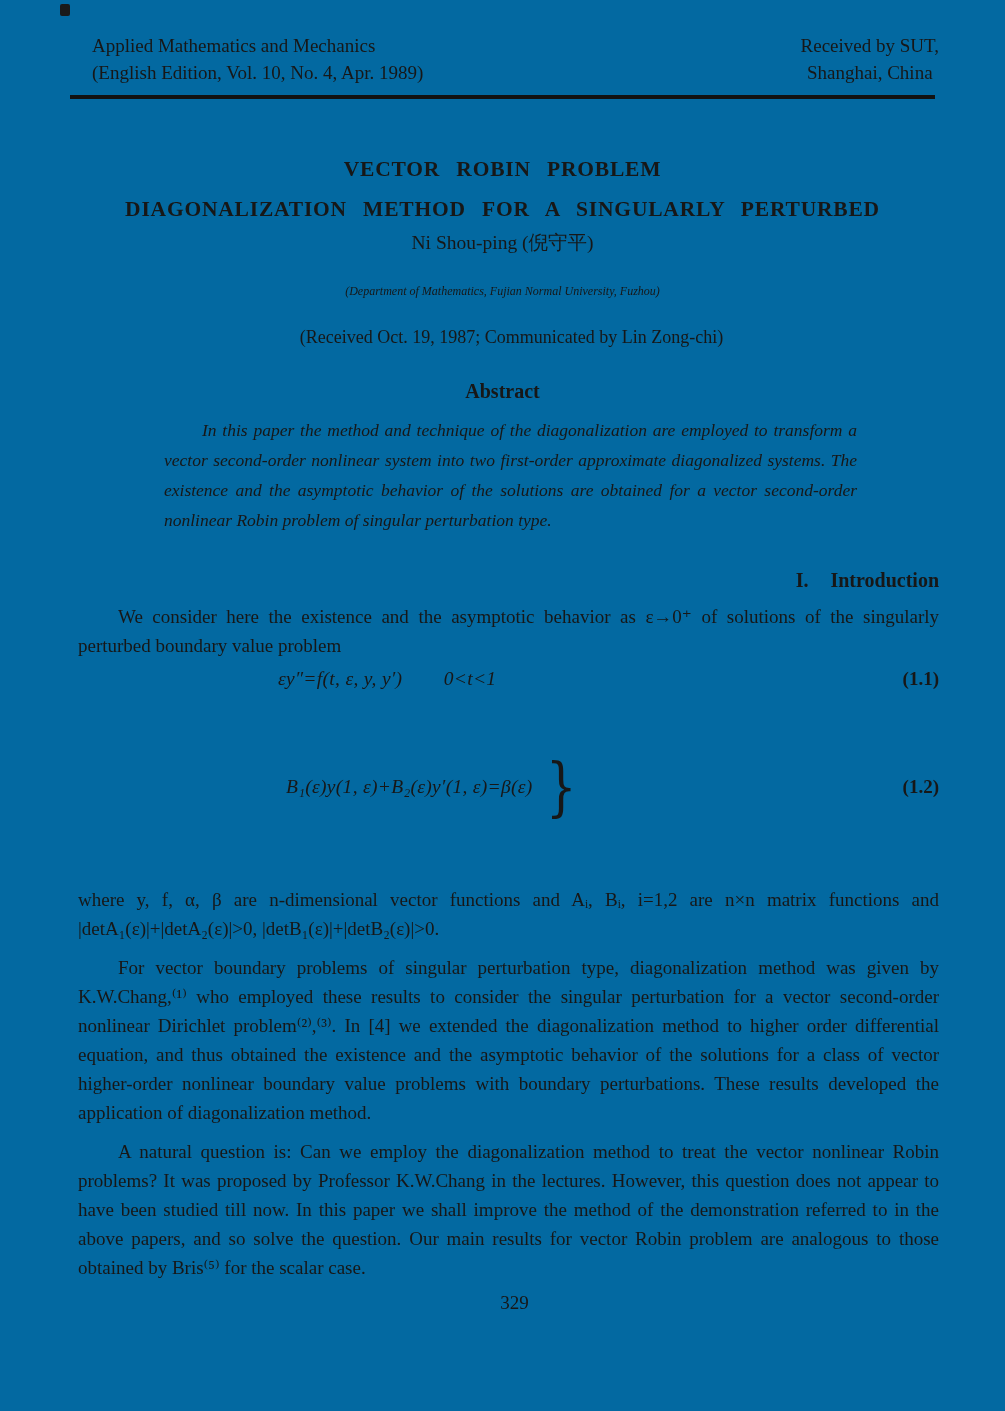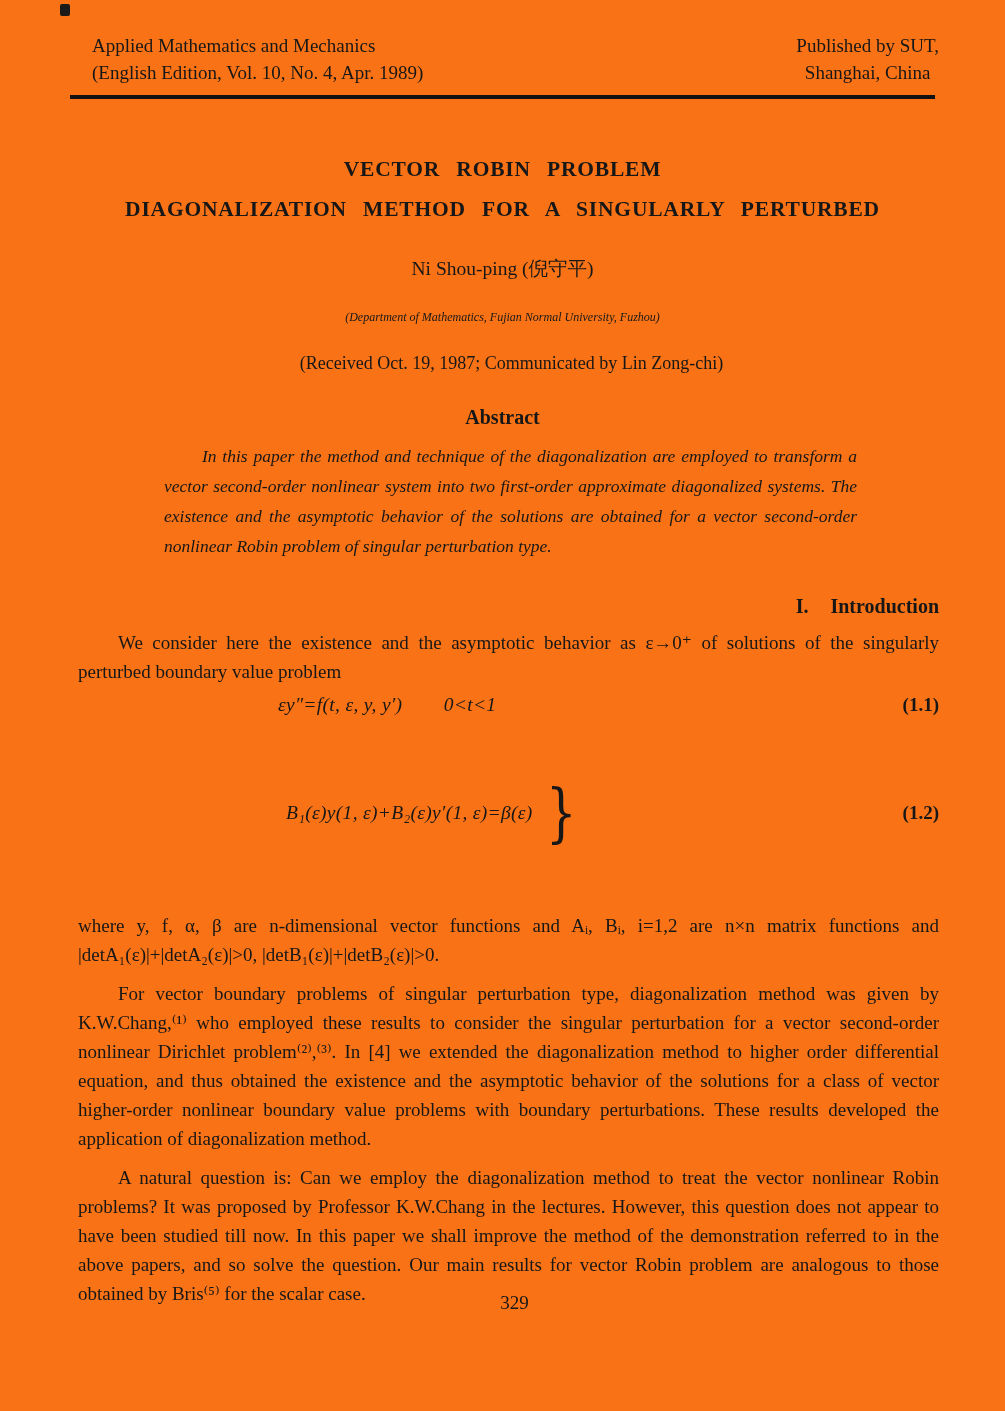--- a/index.html
+++ b/index.html
@@ -1,20 +1,20 @@
 <!DOCTYPE html>
 <html><head>
 <meta charset="utf-8">
 <style>
   html, body { margin: 0; padding: 0; background: #d8d8d4; }
   .page {
     width: 1005px;
     height: 1411px;
     margin: 0 auto;
-    background: #f97316;
+    background: #0369a1;
     color: #171717;
     font-family: "Liberation Serif", "DejaVu Serif", serif;
     position: relative;
     overflow: hidden;
     box-sizing: border-box;
   }
   .scan-mark {
     position: absolute; left: 60px; top: 4px;
     width: 10px; height: 12px; background: #1a1a1a;
     border-radius: 2px;
@@ -33,21 +33,21 @@
   }
   .title {
     margin: 50px 60px 0 60px;
     text-align: center;
     font-size: 21.5px;
     font-weight: bold;
     letter-spacing: 0.8px;
     word-spacing: 10px;
     line-height: 40px;
   }
-  .author { margin-top: 26px; text-align: center; font-size: 19.5px; }
+  .author { text-align: center; font-size: 19.5px; }
   .affiliation { margin-top: 28px; text-align: center; font-style: italic; font-size: 12px; }
   .received { margin-top: 28px; text-align: center; font-size: 18px; margin-left: 18px; }
   .abs-head { margin-top: 32px; text-align: center; font-size: 20px; font-weight: bold; }
   .abs-body {
     margin: 12px 148px 0 164px;
     font-style: italic;
     font-size: 17.5px;
     line-height: 30px;
     text-align: justify;
     text-indent: 38px;
@@ -100,21 +100,21 @@
 <div class="page">
 
   <div class="scan-mark"></div>
 
   <div class="jheader">
     <div class="left">
       <div>Applied Mathematics and Mechanics</div>
       <div>(English Edition, Vol. 10, No. 4, Apr. 1989)</div>
     </div>
     <div class="right">
-      <div>Published by SUT,</div>
+      <div>Received by SUT,</div>
       <div>Shanghai, China</div>
     </div>
   </div>
 
   <div class="rule"></div>
 
   <h1 class="title">
     <div>VECTOR ROBIN PROBLEM</div>
     <div>DIAGONALIZATION METHOD FOR A SINGULARLY PERTURBED</div>
   </h1>

